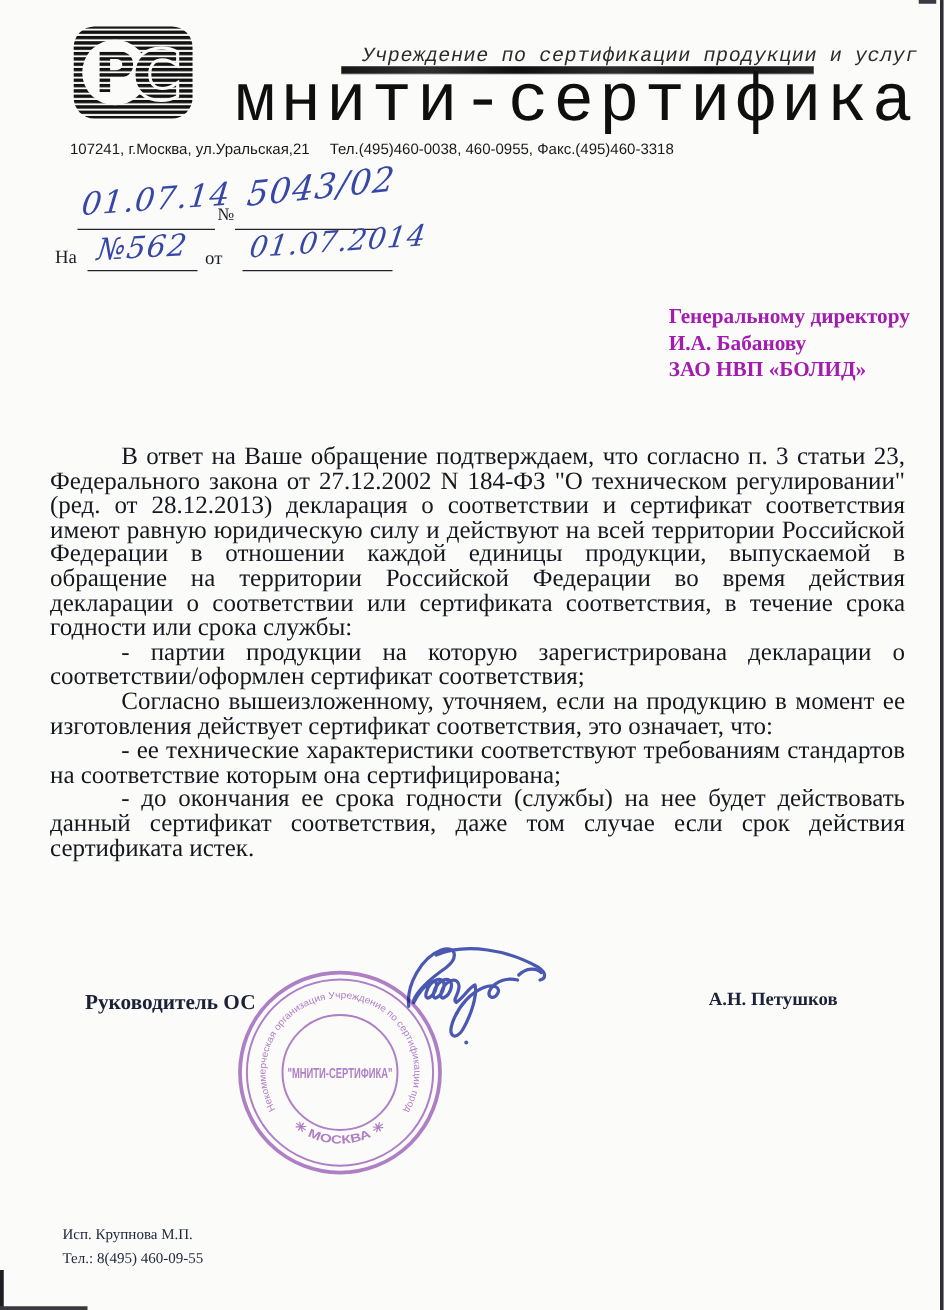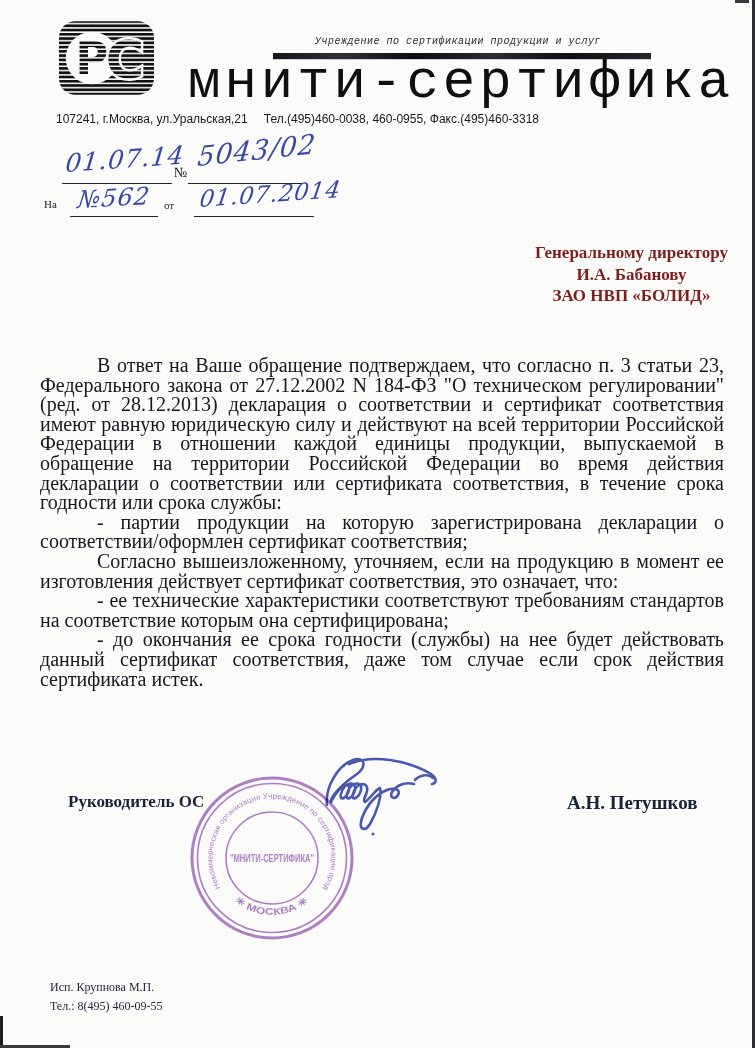--- a/index.html
+++ b/index.html
@@ -12,21 +12,21 @@
   .edge-right{position:absolute; right:0; top:0; width:3px; height:1048px; background:#2e2e33;}
   .edge-tr{position:absolute; right:6px; top:0; width:14px; height:3px; background:#3a3a3e;}
   .edge-bl{position:absolute; left:0; top:1016px; width:3px; height:32px; background:#1e1e22;}
   .edge-b{position:absolute; left:0; top:1045px; width:70px; height:3px; background:#3a3a3e;}
 
   
   .logo{position:absolute; left:58px; top:20px;}
   .tagline{
     position:absolute; left:290px; top:36px; width:336px; text-align:center;
     font-family:"Liberation Mono", monospace; font-style:italic;
-    font-size:10px; letter-spacing:.5px; color:#2b2b2e; white-space:nowrap;
+    font-size:16px; letter-spacing:.5px; color:#2b2b2e; white-space:nowrap;
   }
   .rule{
     position:absolute; left:273px; top:53px; width:378px; height:6px;
     background:linear-gradient(90deg,#161616,#303030 18%,#0e0e0e 37%,#2c2c2c 58%,#101010 78%,#262626);
     box-shadow:0 1px 0 rgba(60,60,160,.25);
   }
   .org-title{
     position:absolute; left:188px; top:56px; width:560px; height:54px; line-height:54px;
     font-family:"Liberation Mono", monospace; font-size:54px; letter-spacing:4px;
     color:#0f0f10; white-space:nowrap;
@@ -36,49 +36,49 @@
     font-family:Liberation Sans, sans-serif; font-size:12px; color:#19191c;
   }
   .addr .gap{display:inline-block; width:16px;}
 
   
   .u{position:absolute; height:0; border-bottom:1.4px solid #23232a;}
   .u1{left:62px;  top:183px; width:110px;}
   .u2{left:188px; top:183px; width:114px;}
   .u3{left:70px;  top:216px; width:88px;}
   .u4{left:194px; top:216px; width:120px;}
-  .plabel{position:absolute; font-size:11px; color:#1d1f2a;}
+  .plabel{position:absolute; font-size:15px; color:#1d1f2a;}
   .lbl-no{left:174px; top:165px; font-size:14px;}
   .lbl-na{left:44px;  top:198px;}
   .lbl-ot{left:164px; top:199px;}
   .hw{
     position:absolute; font-family:"DejaVu Serif", serif; font-style:italic;
     color:#3647a6; transform-origin:left bottom; white-space:nowrap; letter-spacing:1px;
   }
   .hw1{left:64px;  top:149px; font-size:25px; transform:rotate(-4deg) skewX(-10deg);}
   .hw2{left:196px; top:141px; font-size:27px; transform:rotate(-6deg) skewX(-12deg);}
   .hw3{left:76px;  top:186px; font-size:24px; transform:rotate(-3deg) skewX(-10deg);}
   .hw4{left:198px; top:186px; font-size:23px; transform:rotate(-4deg) skewX(-12deg);}
 
   
   .recipient{
     position:absolute; left:535px; top:242px; line-height:21.5px;
-    font-size:17px; font-weight:bold; color:#7f1d1d; white-space:nowrap;text-align:center;
+    font-size:17px; font-weight:bold; color:#a21caf; white-space:nowrap;
   }
 
   
   .body-text{
     position:absolute; left:40px; top:356px; width:684px;
     font-size:20px; line-height:19.6px; text-align:justify; color:#16181f;
   }
   .body-text p{margin:0; text-indent:57px;}
 
   
   .sig-role{position:absolute; left:68px;  top:792px; font-size:17px; font-weight:bold; color:#1b2136; white-space:nowrap;}
-  .sig-name{position:absolute; left:567px; top:792px; font-size:19px; font-weight:bold; color:#1b2136; white-space:nowrap;}
+  .sig-name{position:absolute; left:567px; top:792px; font-size:15px; font-weight:bold; color:#1b2136; white-space:nowrap;}
   .autograph{position:absolute; left:315px; top:750px;}
 
   
   .stamp{position:absolute; left:187px; top:773px; opacity:.88; mix-blend-mode:multiply;}
   .stamp text{font-family:"Liberation Sans", sans-serif;}
 
   
   .footer{position:absolute; left:50px; top:978px; font-size:12px; line-height:19px; color:#232a3c;}
 </style>
 </head>

